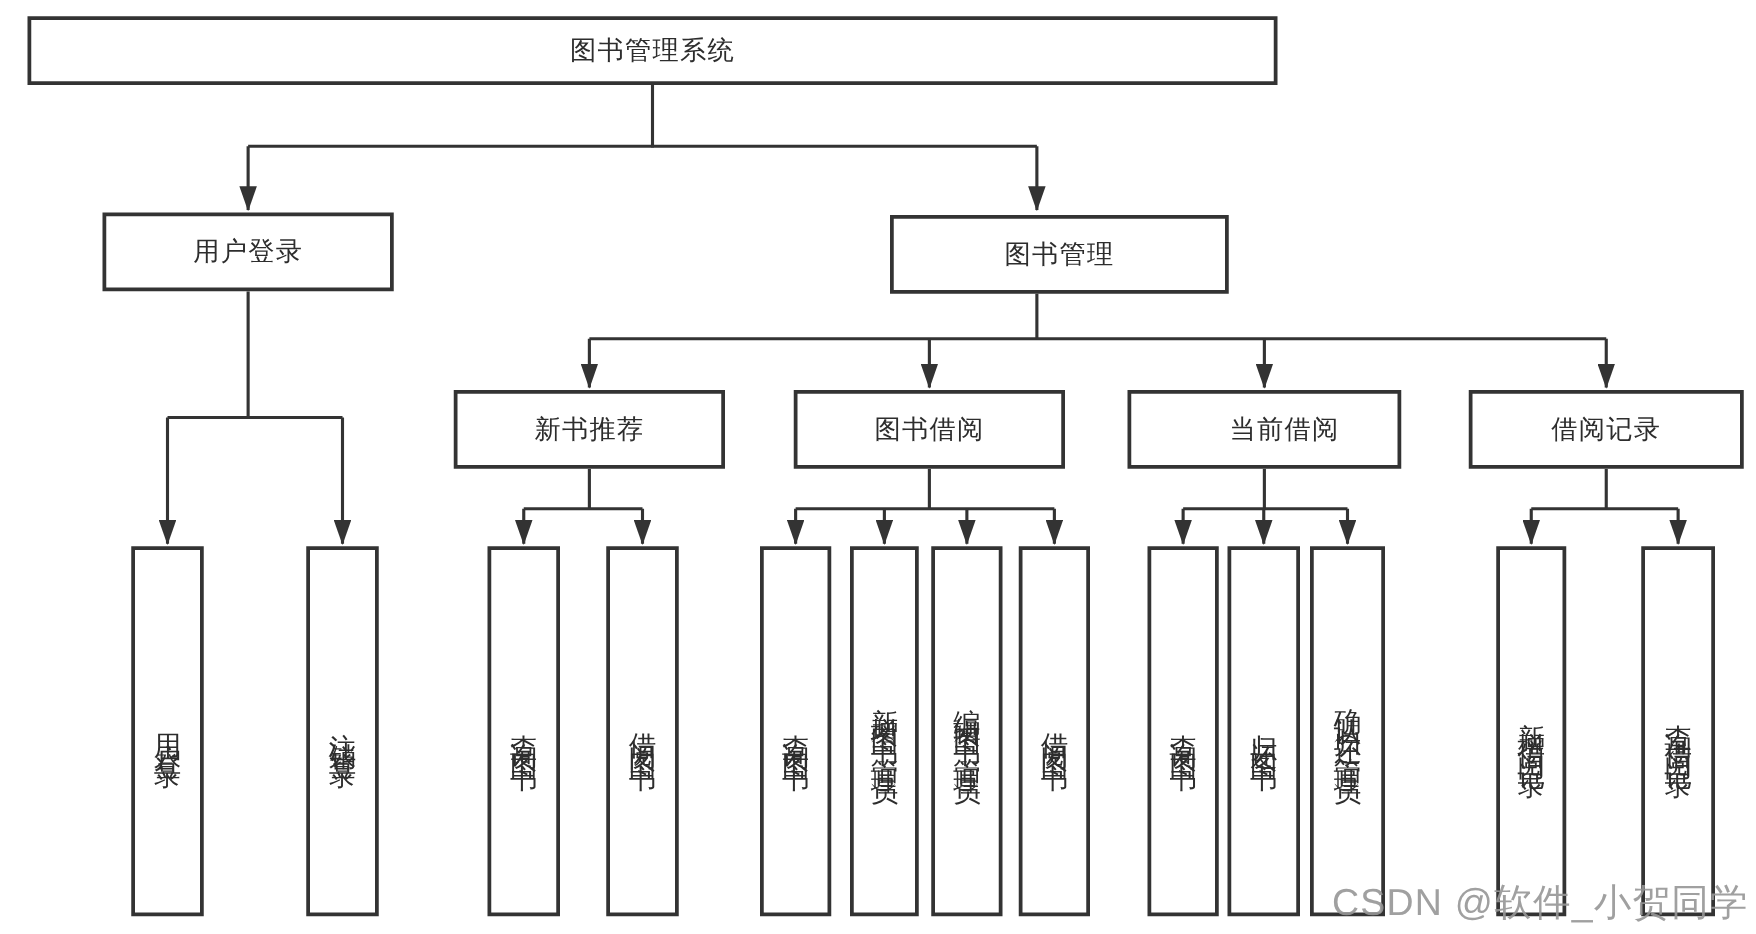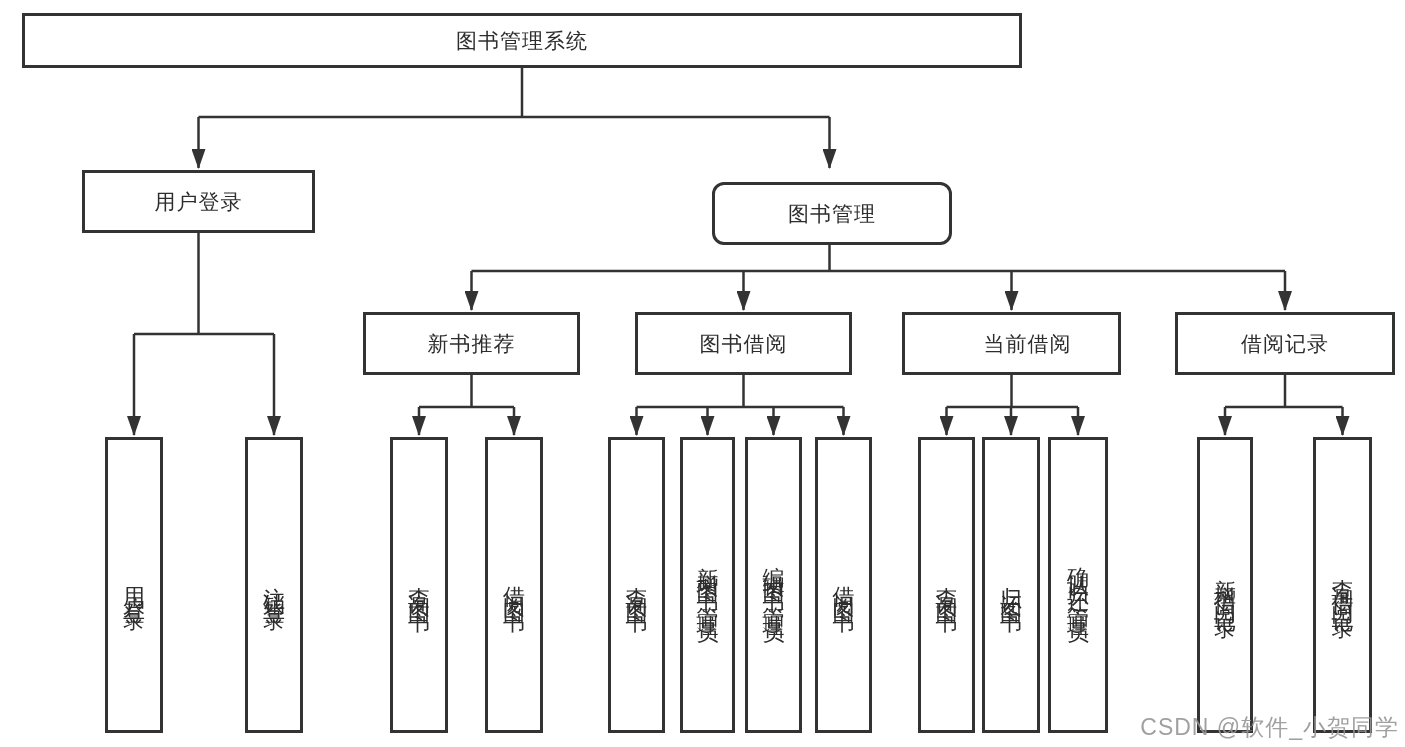--- a/index.html
+++ b/index.html
@@ -41,21 +41,21 @@
     font-size: 22px;
     letter-spacing: 8px;
     line-height: 1.1;
     white-space: nowrap;
   }
   .watermark {
     position: absolute;
     right: 6px;
     bottom: 4px;
     color: rgba(150,150,150,0.9);
-    font-size: 23px;
+    font-size: 30px;
     letter-spacing: 1px;
     pointer-events: none;
   }
 </style>
 </head>
 <body>
 
 <div class="canvas">
 
   <svg class="connectors" viewBox="0 0 1405 747" xmlns="http://www.w3.org/2000/svg">
@@ -108,21 +108,21 @@
     </g>
   </svg>
 
   <div class="node" style="left:22px; top:13px; width:1000px; height:55px;">
     <span>图书管理系统</span>
   </div>
 
   <div class="node" style="left:82px; top:170px; width:233px; height:63px;">
     <span>用户登录</span>
   </div>
-  <div class="node" style="left:712px; top:182px; width:240px; height:63px;border-radius:12px;">
+  <div class="node" style="left:712px; top:172px; width:271px; height:63px;">
     <span>图书管理</span>
   </div>
 
   <div class="node" style="left:635px; top:312px; width:217px; height:63px;">
     <span>图书借阅</span>
   </div>
   <div class="node" style="left:363px; top:312px; width:217px; height:63px;">
     <span>新书推荐</span>
   </div>
   <div class="node" style="left:902px; top:312px; width:219px; height:63px;padding-left:32px;">

